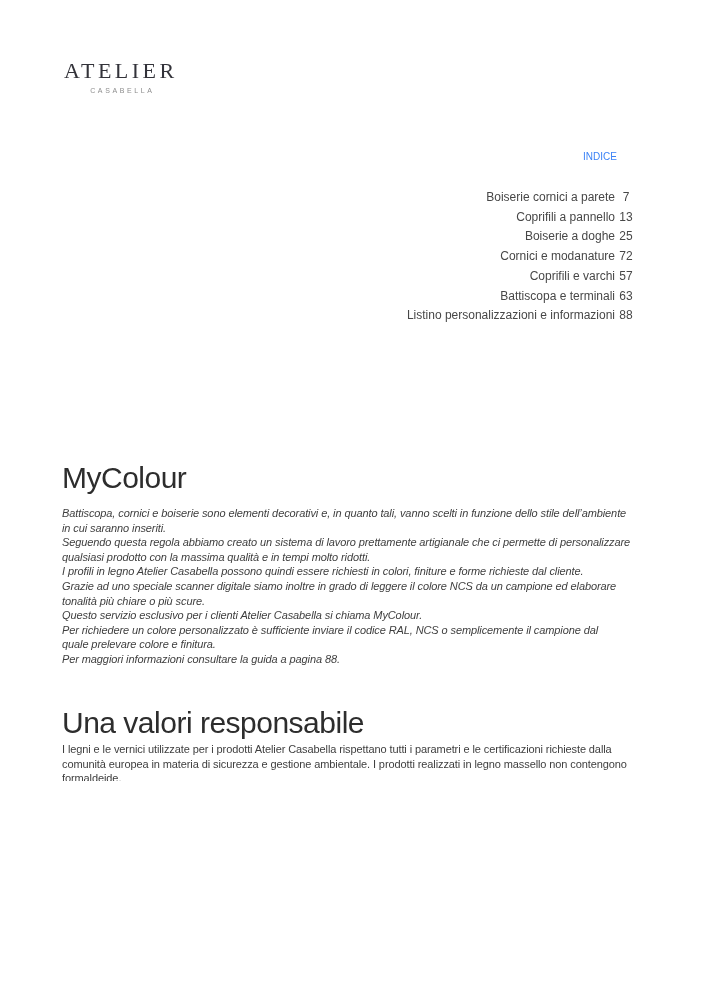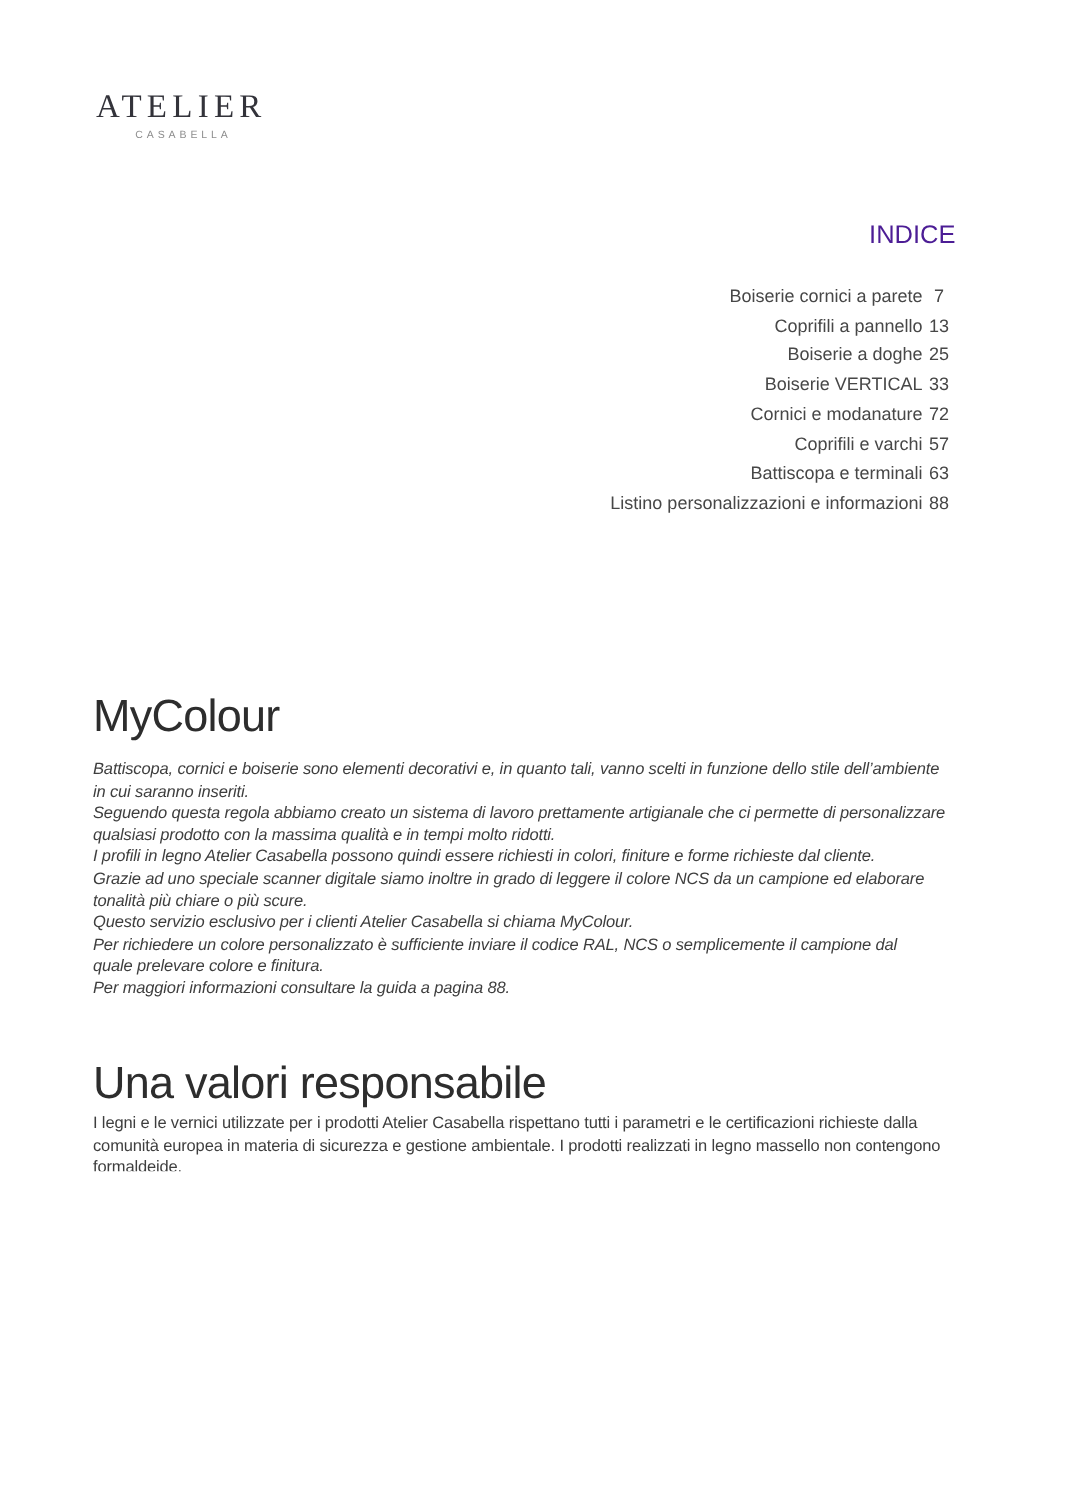--- a/index.html
+++ b/index.html
@@ -42,23 +42,24 @@
   }
 
   
   .index {
     position:absolute;
     top:150px;
     right:73px;
     text-align:right;
   }
   .index-title {
-    font-size:17px;
+    font-size:10px;
     font-weight:normal;
-    color:#4c1d95;
+    color:#3b82f6;
+    margin-right:20px;
     line-height:14px;
   }
   .index-list {
     list-style:none;
     margin-top:24px;
   }
   .index-row {
     display:flex;
     justify-content:flex-end;
     align-items:baseline;
@@ -125,24 +126,20 @@
       </li>
       <li class="index-row">
         <span class="index-label">Coprifili a pannello</span>
         <span class="index-page">13</span>
       </li>
       <li class="index-row">
         <span class="index-label">Boiserie a doghe</span>
         <span class="index-page">25</span>
       </li>
       <li class="index-row">
-        <span class="index-label">Boiserie VERTICAL</span>
-        <span class="index-page">33</span>
-      </li>
-      <li class="index-row">
         <span class="index-label">Cornici e modanature</span>
         <span class="index-page">72</span>
       </li>
       <li class="index-row">
         <span class="index-label">Coprifili e varchi</span>
         <span class="index-page">57</span>
       </li>
       <li class="index-row">
         <span class="index-label">Battiscopa e terminali</span>
         <span class="index-page">63</span>

